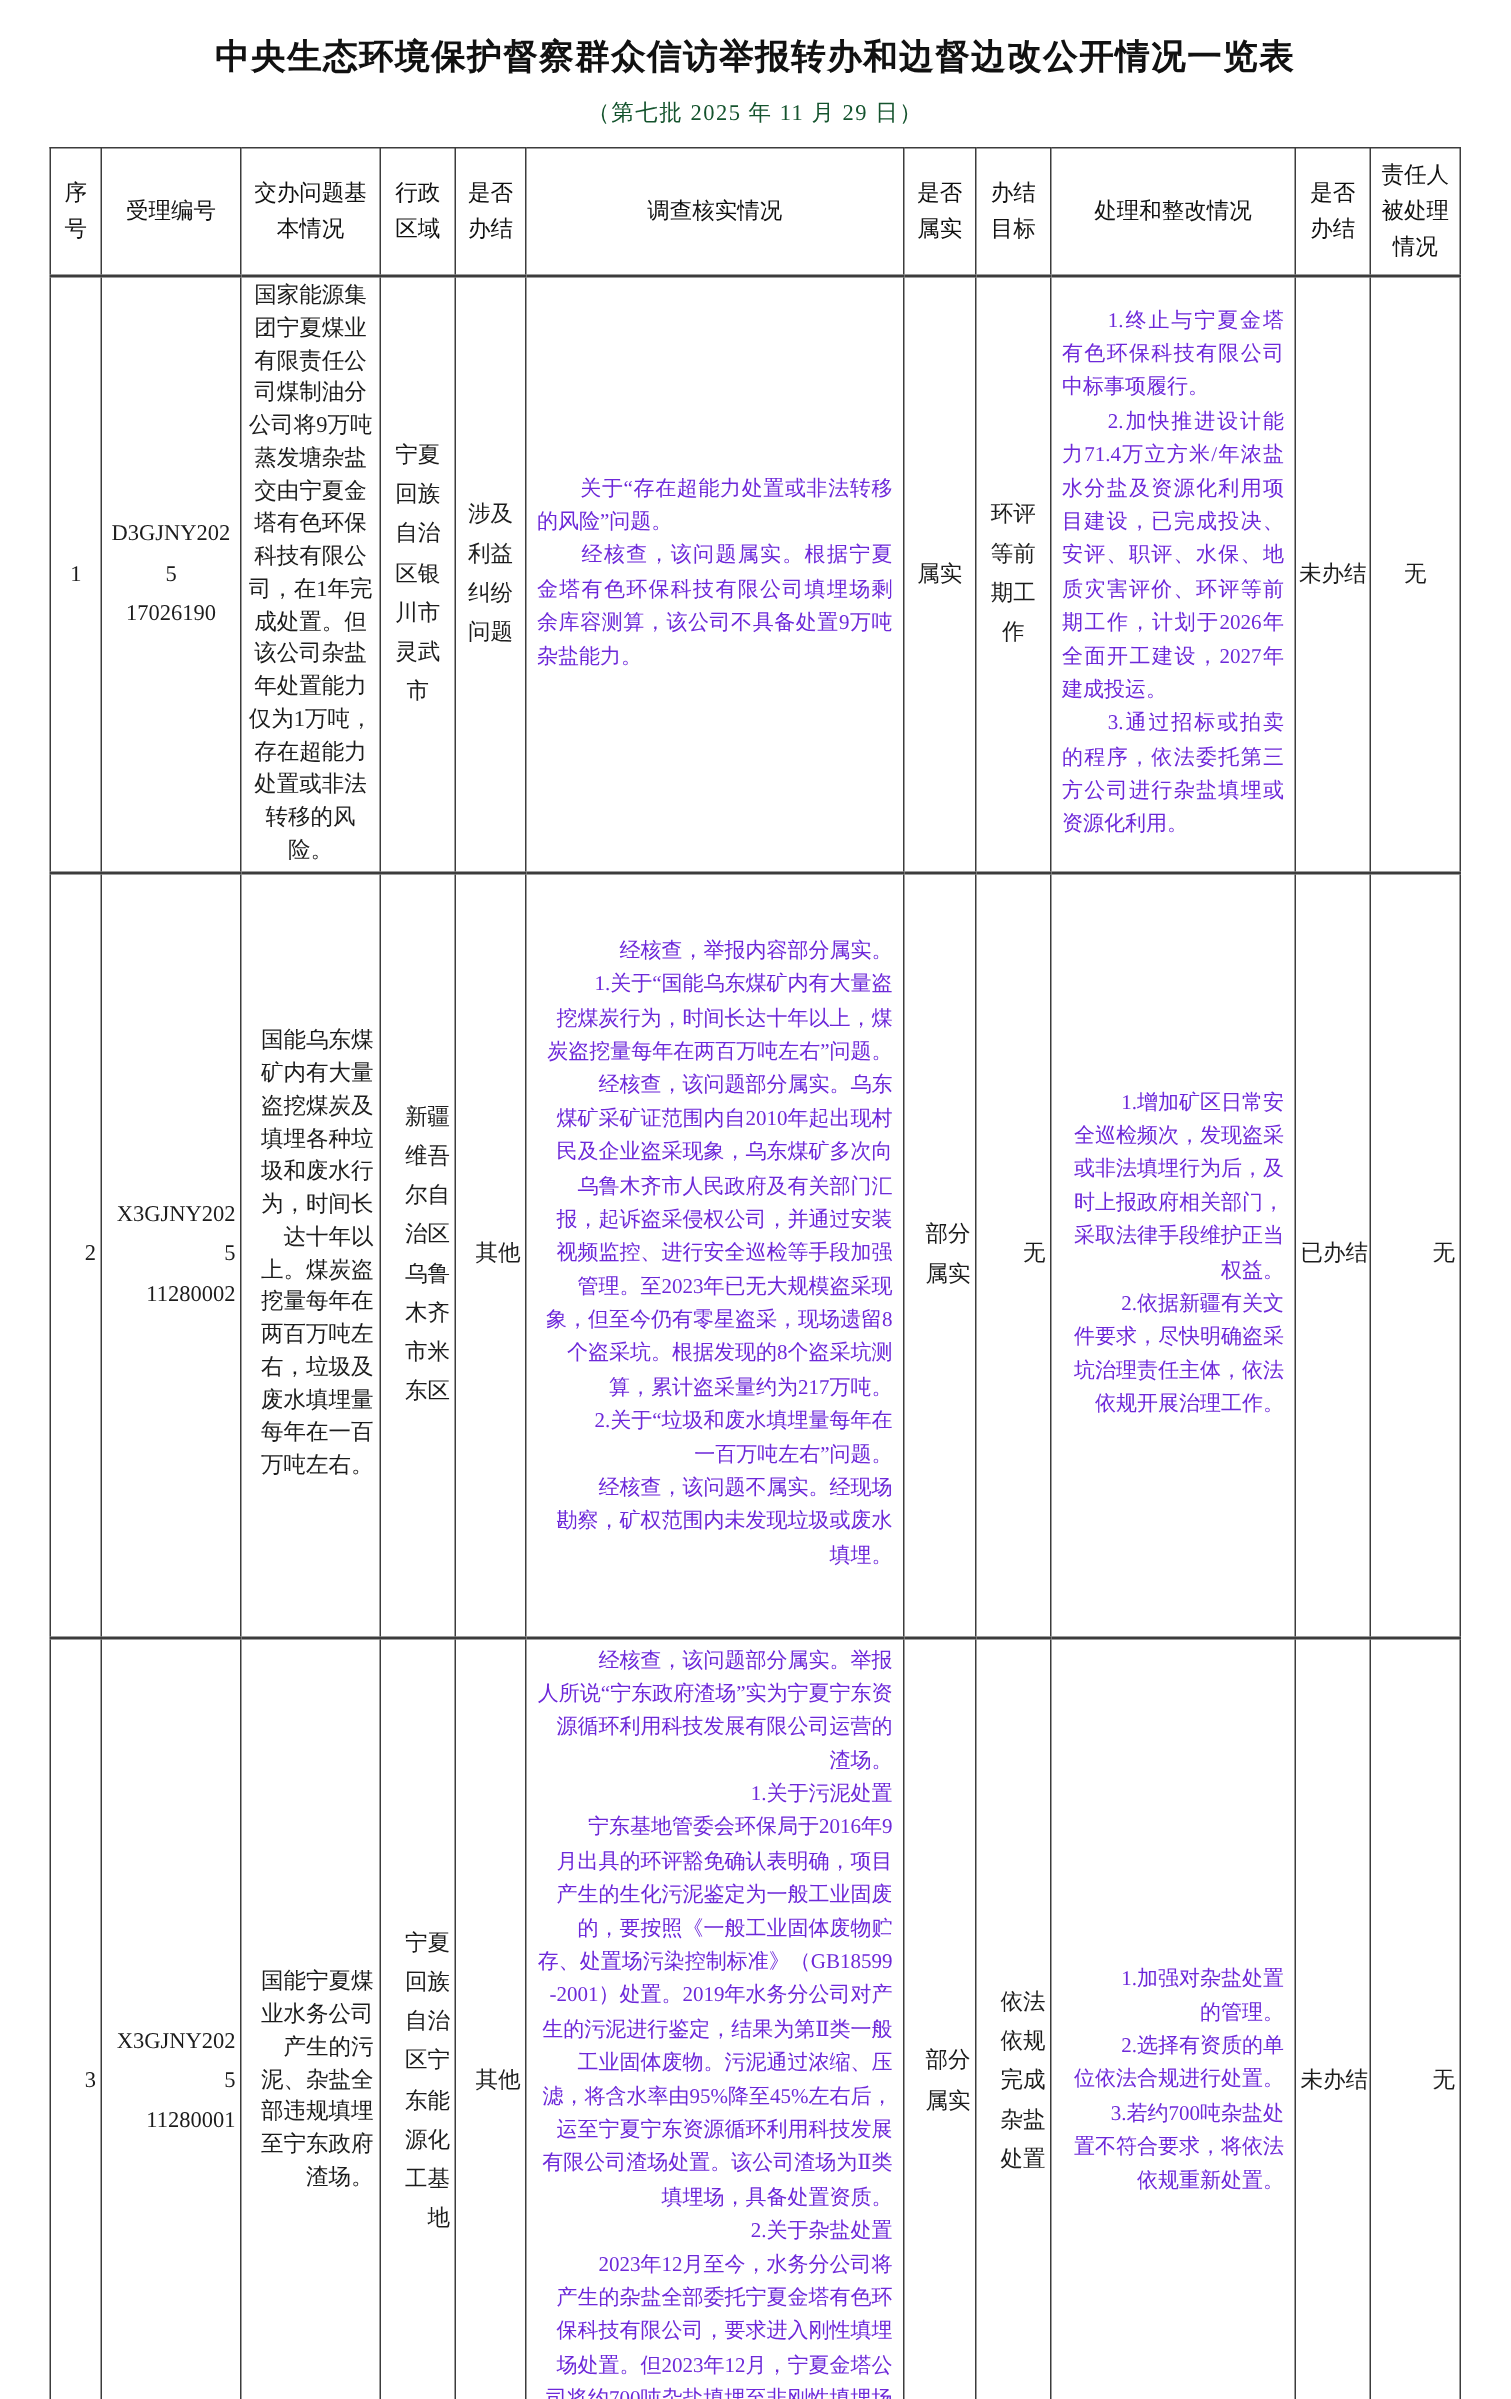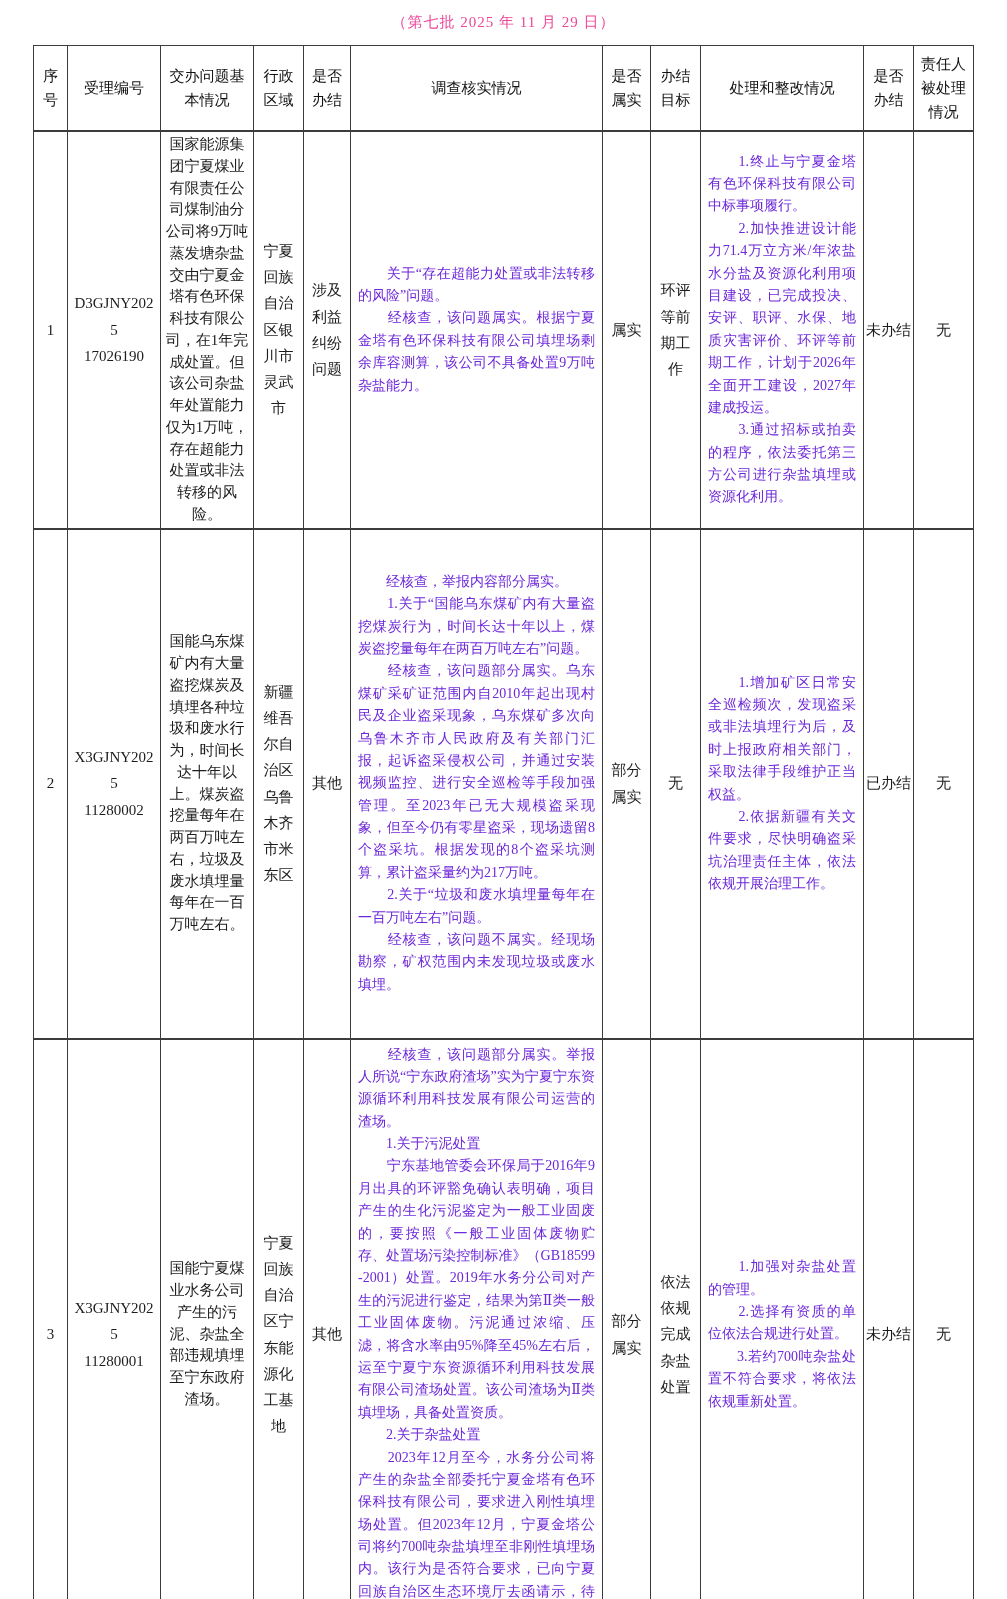--- a/index.html
+++ b/index.html
@@ -16,39 +16,39 @@
     text-align:center;
     font-size:23px; font-weight:bold;
     letter-spacing:1px;
     color:#111;
   }
   .subtitle {
     margin-top:13px;
     text-align:center;
     font-size:15px;
     letter-spacing:1px;
-    color:#ec4899;
+    color:#14532d;
   }
 
   table.report {
     border-collapse:collapse;
     table-layout:fixed;
     width:940px;
     margin:13px 0 0 33px;
   }
   .report th, .report td {
     border:1px solid #3c3c3c;
     vertical-align:middle;
     font-weight:normal;
     padding:2px 3px;
     word-break:break-all;
     overflow-wrap:break-word;
   }
   
-  .report tr.sep td { border-top-width:2px; }
+  .report tr.sep td { border-top-width:2px;text-align:right; }
   .report thead th { border-bottom-width:2px; }
 
   .report thead th {
     height:80px;
     font-size:15px;
     line-height:1.6;
     text-align:center;
     color:#111;
   }
 
@@ -79,20 +79,21 @@
   col.w-seq{width:34px} col.w-case{width:93px} col.w-problem{width:93px}
   col.w-region{width:50px} col.w-type{width:47px} col.w-invest{width:252px}
   col.w-verified{width:48px} col.w-target{width:50px} col.w-rect{width:163px}
   col.w-completed{width:50px} col.w-account{width:60px}
 </style>
 </head>
 <body>
 
 <div class="page">
 
+  <h1 class="title">中央生态环境保护督察群众信访举报转办和边督边改公开情况一览表</h1>
   <div class="subtitle">（第七批 2025 年 11 月 29 日）</div>
 
   <table class="report">
     <colgroup>
       <col class="w-seq">
         <col class="w-case">
         <col class="w-problem">
         <col class="w-region">
       <col class="w-type">
         <col class="w-invest">

